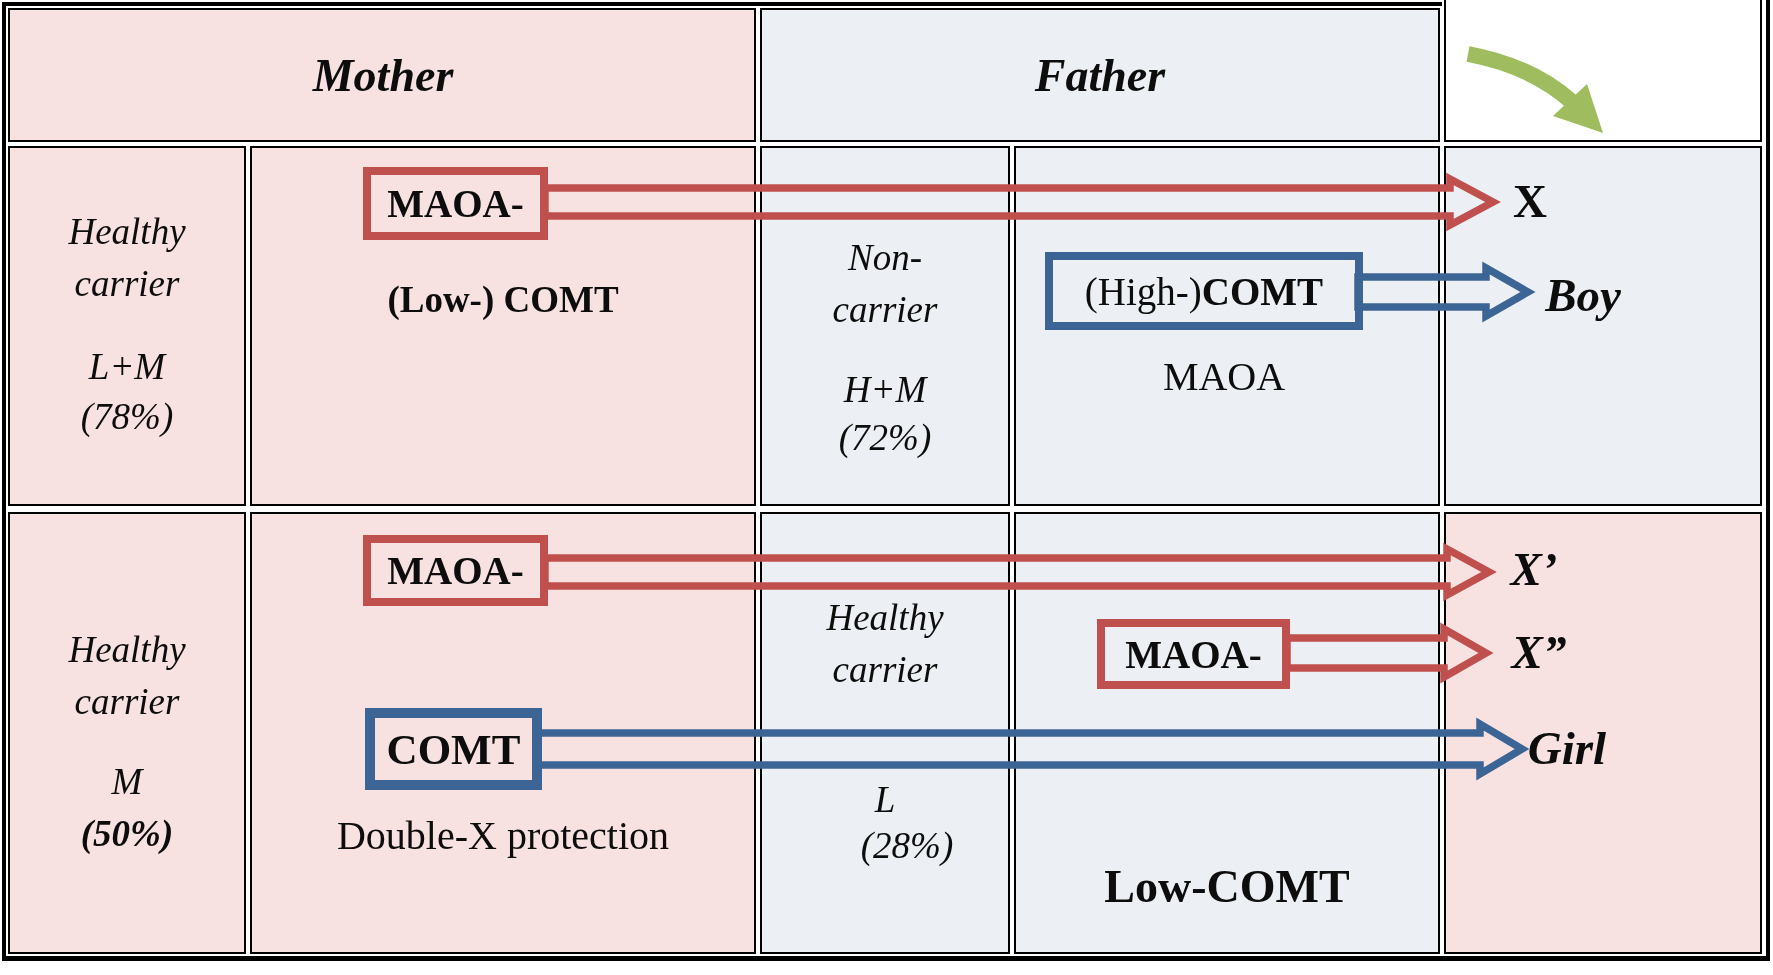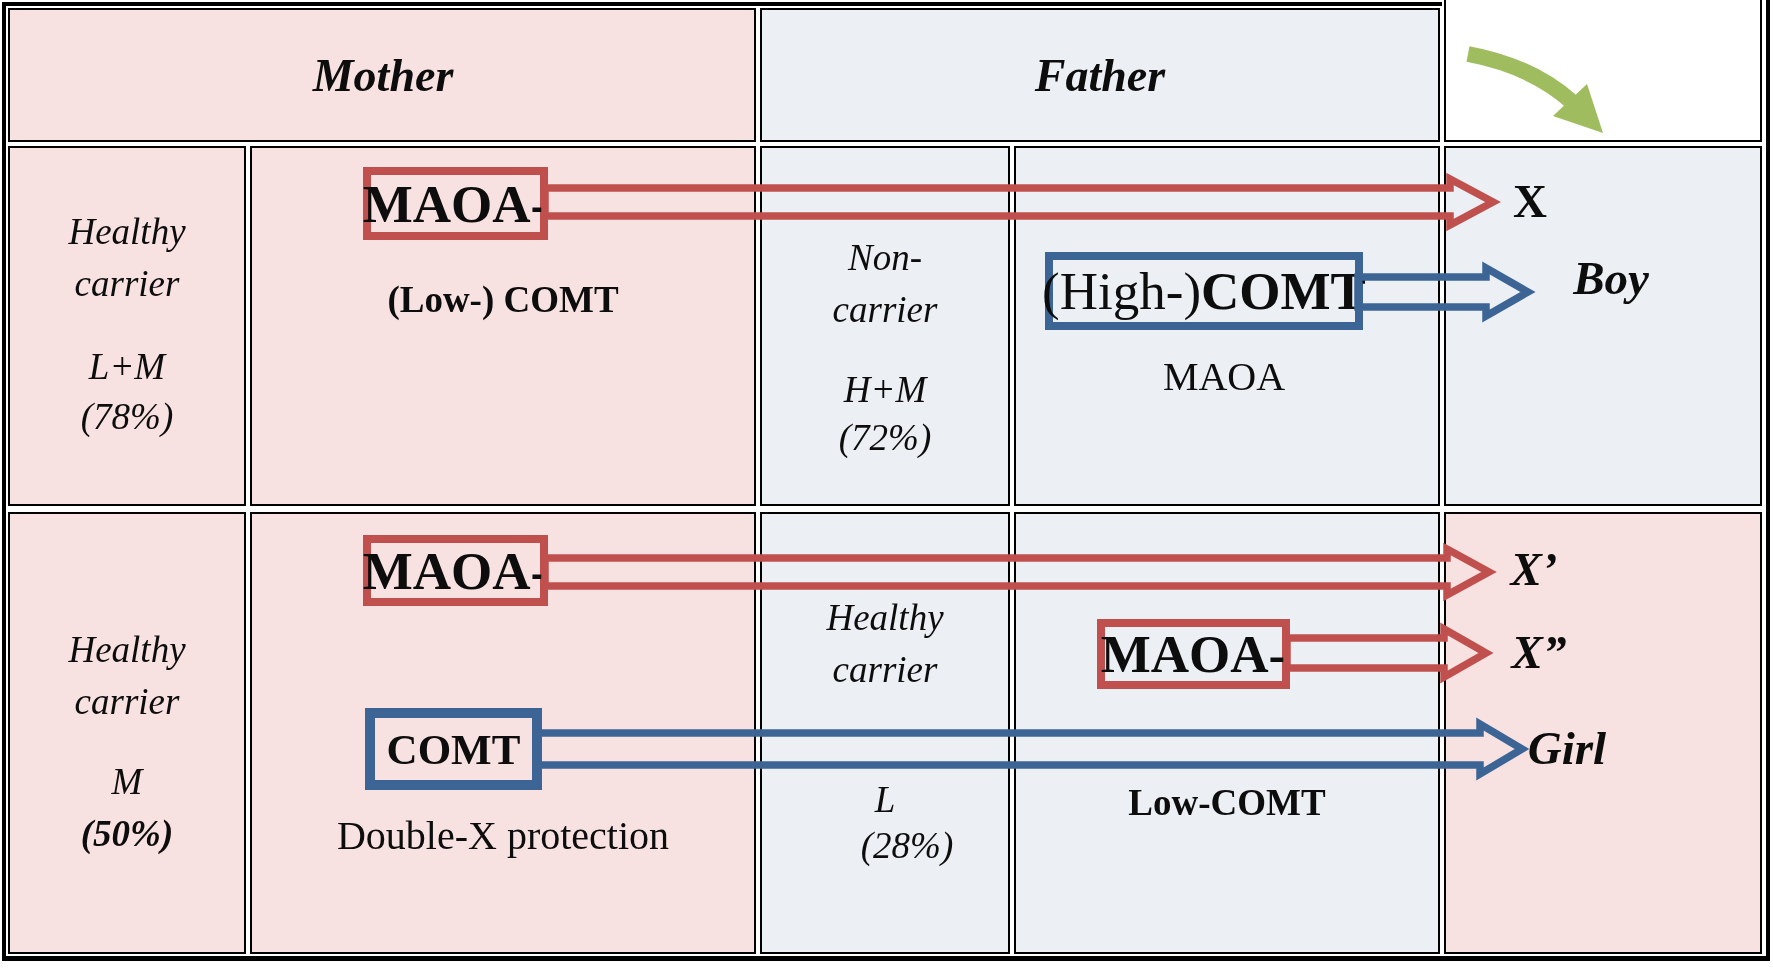--- a/index.html
+++ b/index.html
@@ -37,21 +37,21 @@
   .hdr{font-size:46px;font-weight:bold;font-style:italic;}
   .lbl{font-size:37px;font-style:italic;}
   .genebox{
     position:absolute;
     box-sizing:border-box;
     display:flex;align-items:center;justify-content:center;
     white-space:nowrap;
   }
   .redbox{border:8px solid var(--red);}
   .bluebox{border:8px solid var(--blue);}
-  .boxtxt{font-size:53px;font-weight:bold;}
+  .boxtxt{font-size:39px;font-weight:bold;}
   .plain{font-weight:normal;}
   .freetxt{font-size:40px;}
   .bold{font-weight:bold;}
   .bi{font-weight:bold;font-style:italic;}
   .offspring{font-size:47px;font-weight:bold;}
   svg#arrows{position:absolute;left:0;top:0;pointer-events:none;}
   .arrow-red{fill:none;stroke:var(--red);stroke-width:7.5;stroke-linejoin:miter;}
   .arrow-blue{fill:none;stroke:var(--blue);stroke-width:7.5;stroke-linejoin:miter;}
   .green-shaft{fill:none;stroke:var(--green);stroke-width:16;}
   .green-head{fill:var(--green);stroke:none;}
@@ -118,24 +118,24 @@
   <div class="genebox bluebox" style="left:365px;top:708px;width:177px;height:82px;border-width:10px;">
     <span class="boxtxt" style="font-size:43px;">COMT</span>
   </div>
   <div class="genebox redbox" style="left:1097px;top:619px;width:193px;height:70px;">
     <span class="boxtxt">MAOA-</span>
   </div>
 
   <div class="txt freetxt bold" style="font-size:37px;left:503px;top:300px;">(Low-) COMT</div>
   <div class="txt freetxt" style="left:1224px;top:377px;">MAOA</div>
   <div class="txt freetxt" style="left:503px;top:836px;">Double-X protection</div>
-  <div class="txt freetxt bold" style="font-size:37px;left:1227px;top:803px;">Low-COMT</div>
+  <div class="txt freetxt bold" style="font-size:46px;left:1227px;top:887px;">Low-COMT</div>
 
   <div class="txt offspring" style="left:1530px;top:202px;">X</div>
-  <div class="txt offspring bi" style="left:1583px;top:279px;margin-left:28px;">Boy</div>
+  <div class="txt offspring bi" style="left:1583px;top:296px;">Boy</div>
   <div class="txt offspring bi" style="left:1534px;top:570px;">X’</div>
   <div class="txt offspring bi" style="left:1539px;top:653px;">X”</div>
   <div class="txt offspring bi" style="left:1567px;top:749px;">Girl</div>
 
   <svg id="arrows" width="1773" height="975" viewBox="0 0 1773 975">
 
     <polygon class="arrow-red" points="545,188 1450,188 1450,179 1493,202 1450,225 1450,216 545,216"></polygon>
 
     <polygon class="arrow-blue" points="1358,277 1486,277 1486,268 1528,292 1486,316 1486,307 1358,307"></polygon>
 

